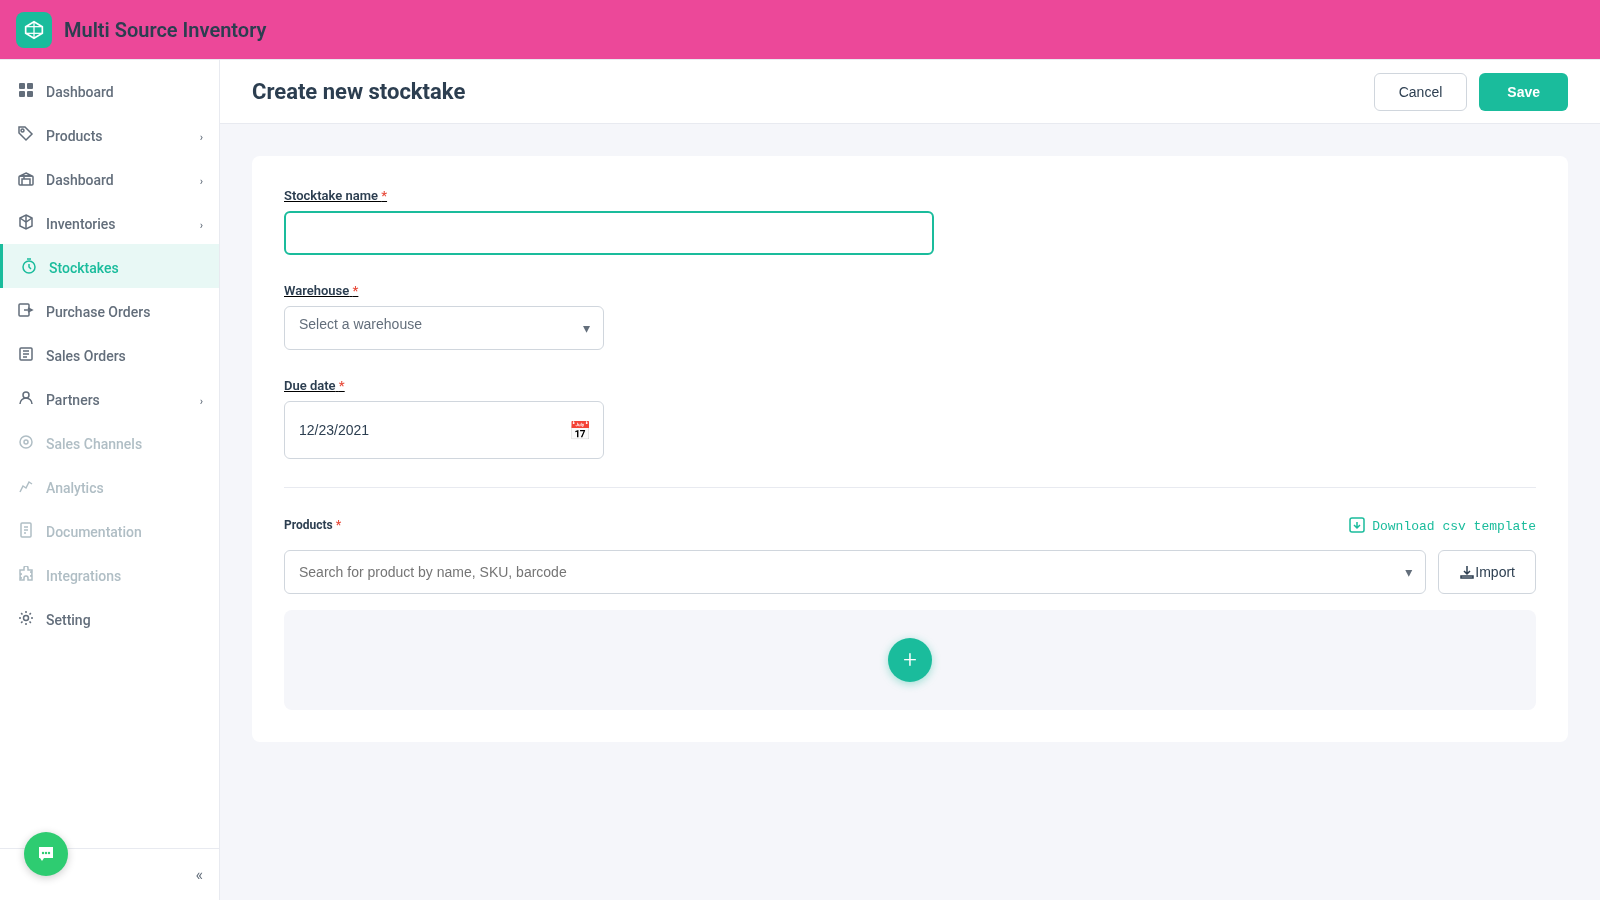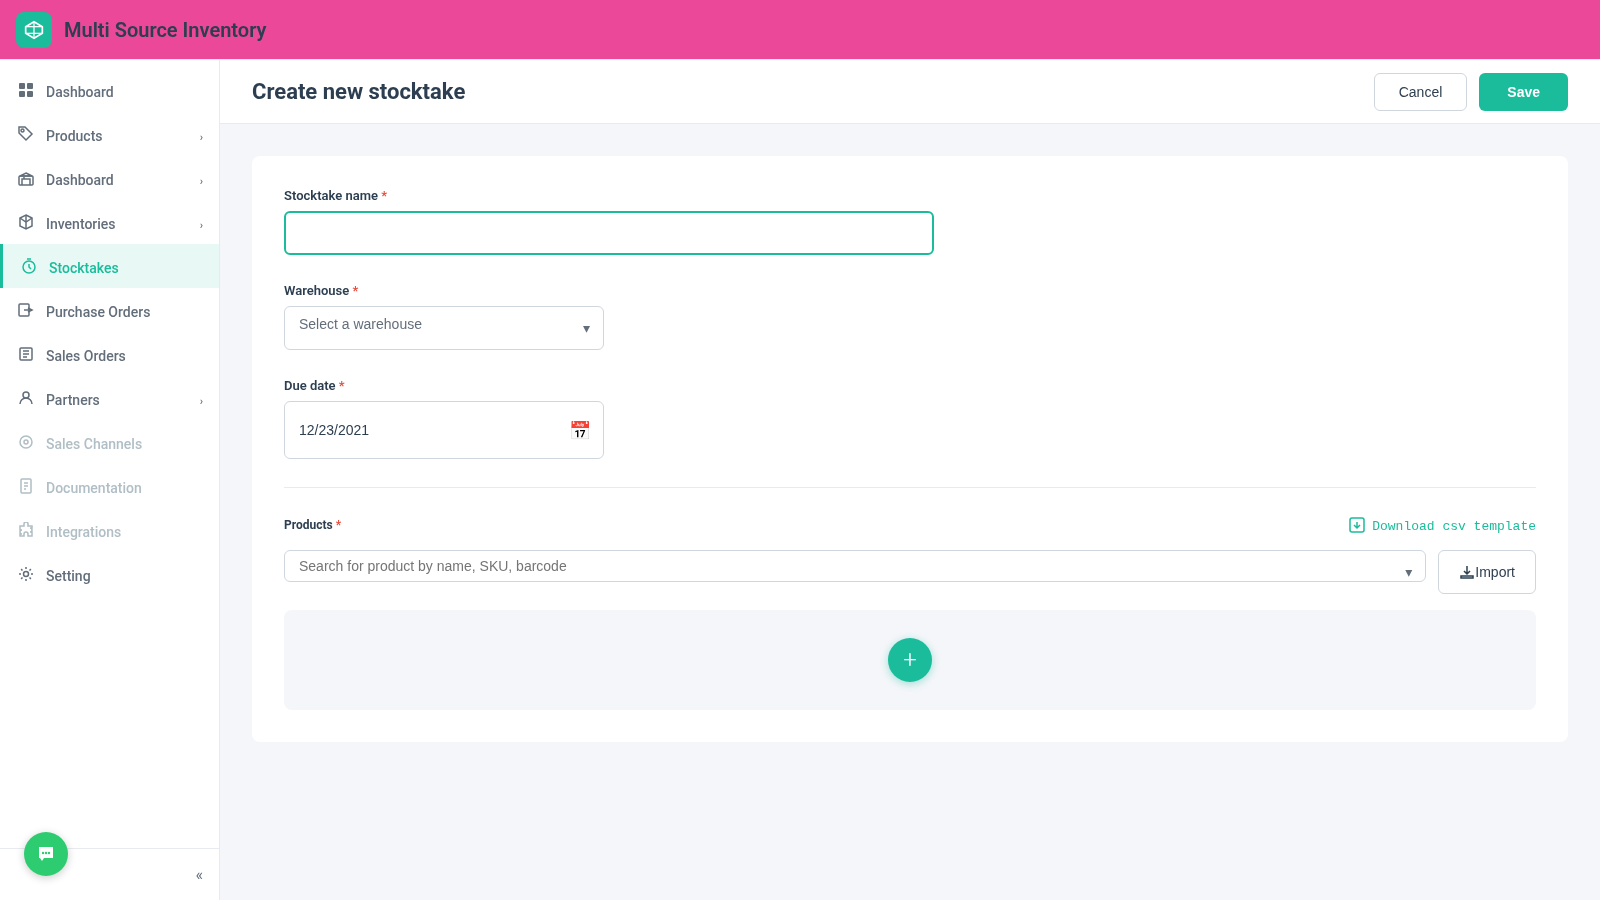--- a/index.html
+++ b/index.html
@@ -143,21 +143,21 @@
       padding: 32px;
       background: #f5f6fa;
     }
     .form-card {
       background: #fff;
       border-radius: 8px;
       padding: 32px;
       margin-bottom: 0;
     }
 
-    .form-group { margin-bottom: 28px; }
+    .form-group { margin-bottom: 28px; text-decoration: underline; }
     .form-label {
       font-size: 13px;
       font-weight: 600;
       color: #2c3e50;
       margin-bottom: 8px;
       display: block;
     }
     .form-label .required { color: #e74c3c; }
     .form-input {
       width: 100%;
@@ -249,21 +249,21 @@
       display: flex;
       gap: 12px;
       margin-bottom: 16px;
     }
     .product-search-wrap {
       flex: 1;
       position: relative;
     }
     .product-search-input {
       width: 100%;
-      height: 32px;
+      height: 44px;
       border: 1px solid #d0d6dd;
       border-radius: 6px;
       padding: 0 44px 0 14px;
       font-size: 14px;
       color: #636e7b;
       background: #fff;
       outline: none;
     }
     .product-search-chevron {
       position: absolute;
@@ -428,20 +428,28 @@
       <div class="nav-item disabled">
         <span class="nav-icon">
           <svg width="16" height="16" viewBox="0 0 16 16" fill="none" stroke="currentColor" stroke-width="1.5">
               <circle cx="8" cy="8" r="6"></circle>
               <circle cx="8" cy="8" r="2"></circle>
             </svg>
         </span>
         <span>Sales Channels</span>
       </div>
 
+      <div class="nav-item disabled">
+        <span class="nav-icon">
+          <svg width="16" height="16" viewBox="0 0 16 16" fill="none" stroke="currentColor" stroke-width="1.5">
+              <path d="M2 14 L5 8 L8 10 L11 4 L14 6"></path>
+            </svg>
+        </span>
+        <span>Analytics</span>
+      </div>
 
       <div class="nav-item disabled">
         <span class="nav-icon">
           <svg width="16" height="16" viewBox="0 0 16 16" fill="none" stroke="currentColor" stroke-width="1.5">
               <rect x="3" y="1" width="10" height="14" rx="1"></rect>
               <path d="M6 5h4M6 8h4M6 11h2"></path>
             </svg>
         </span>
         <span>Documentation</span>
       </div>

